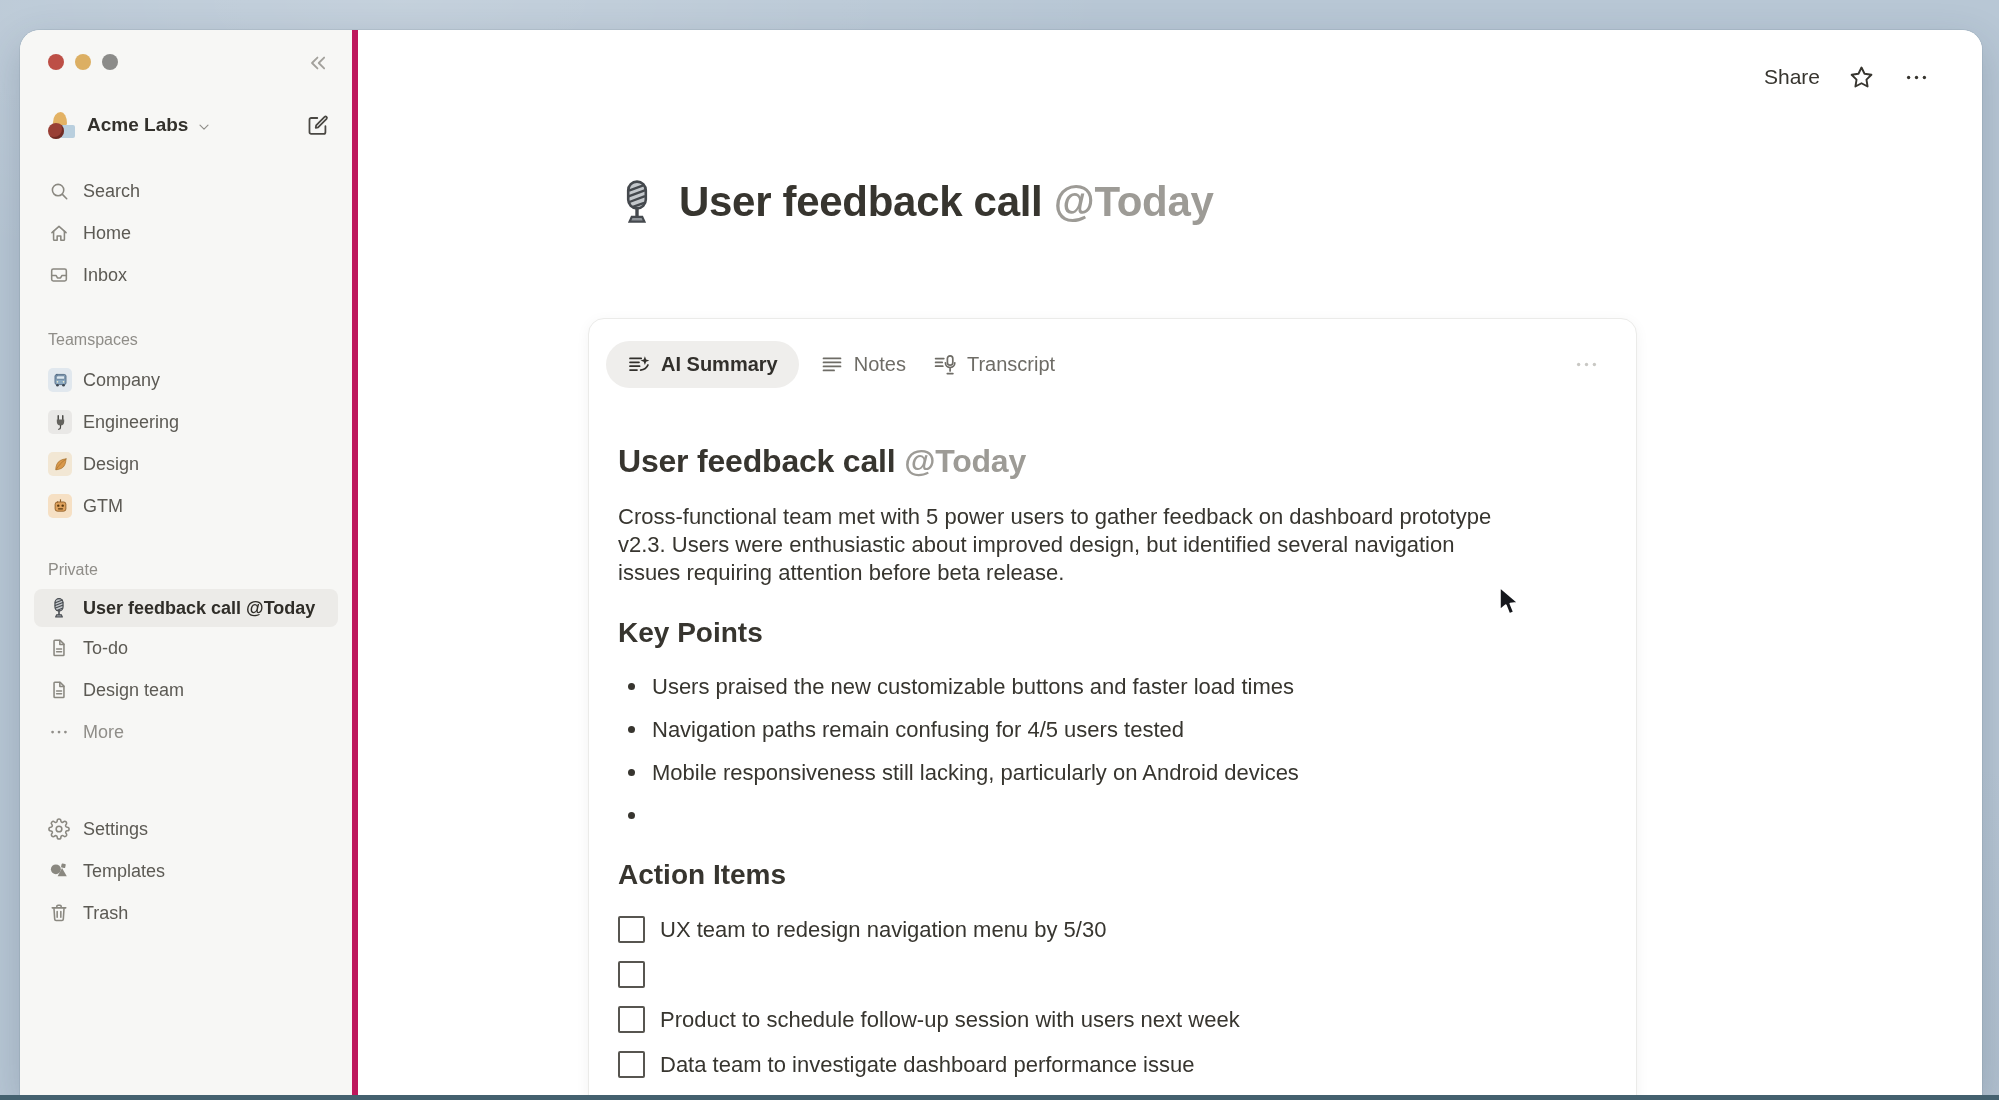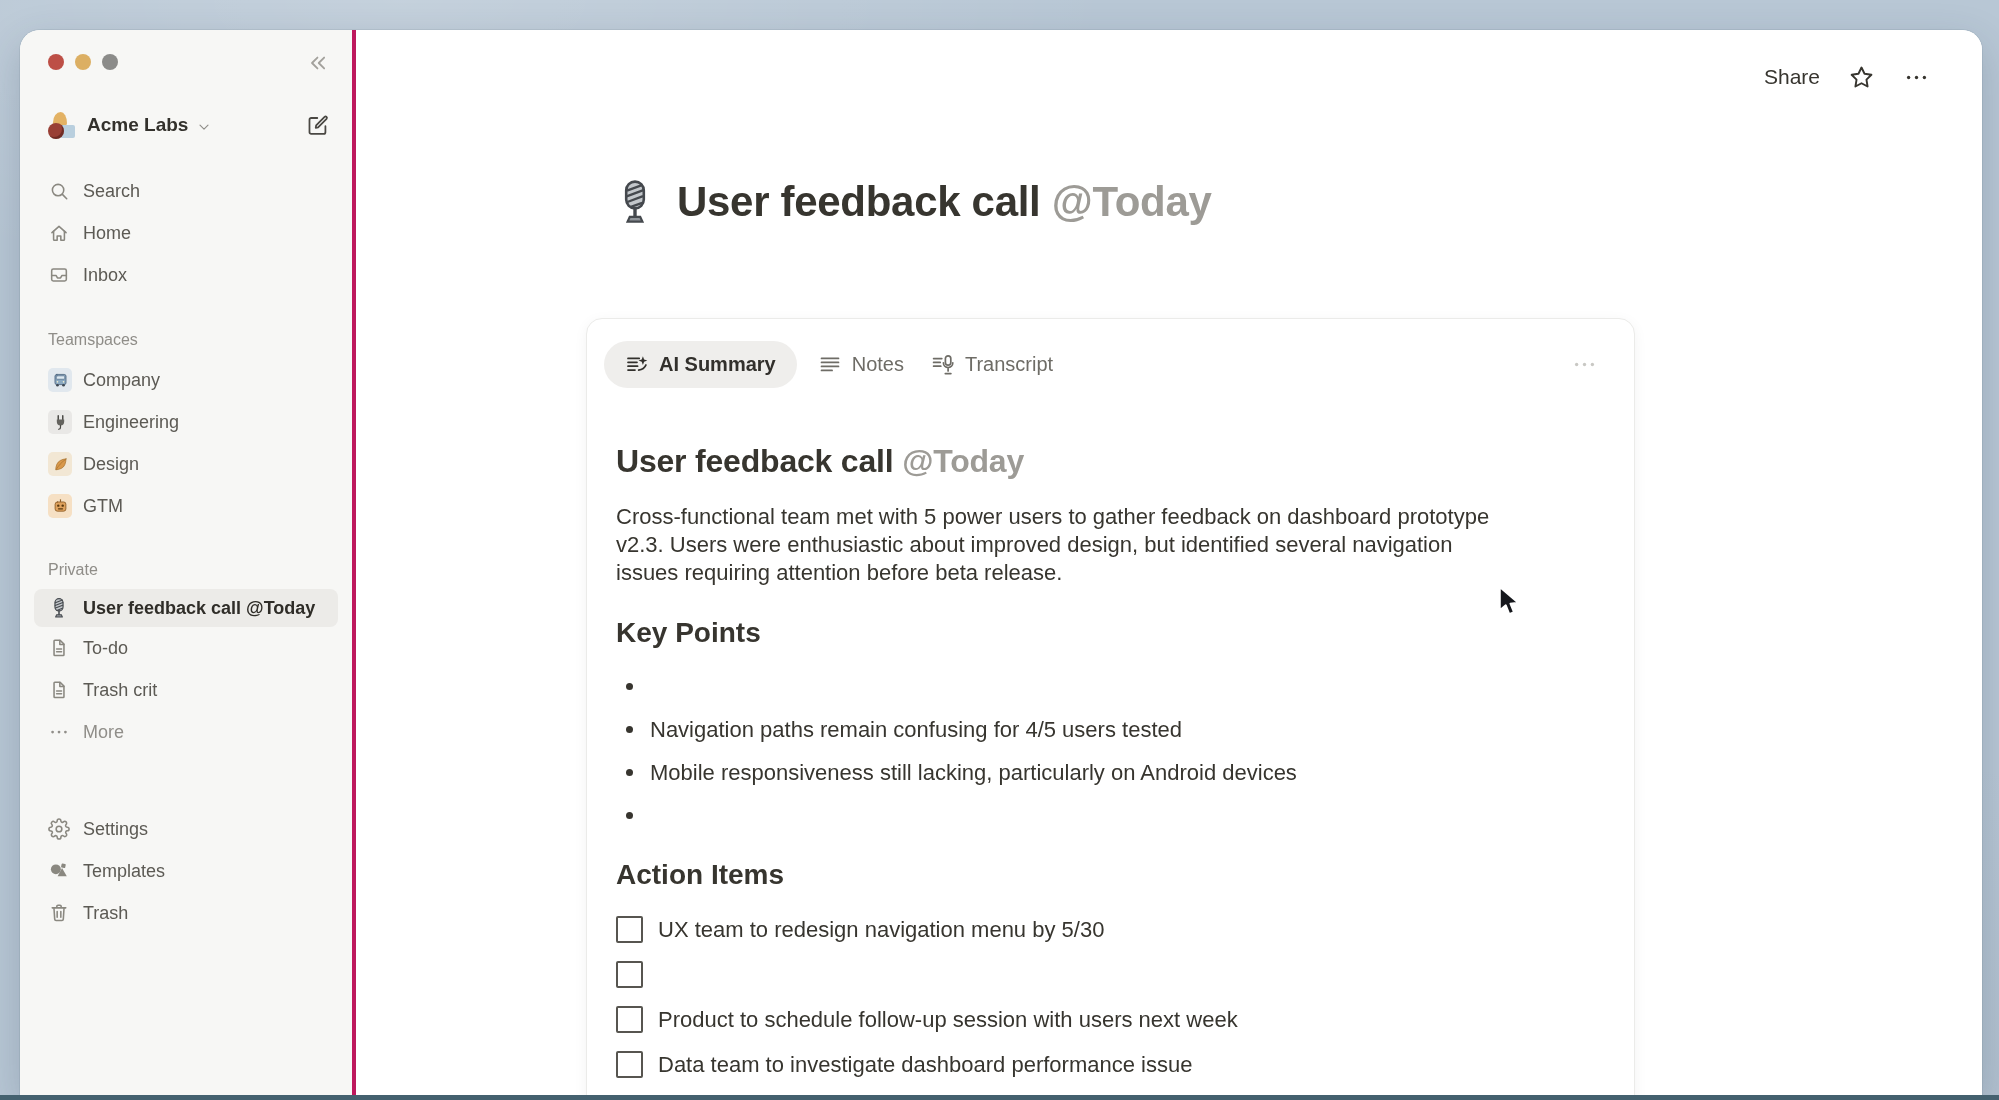--- a/index.html
+++ b/index.html
@@ -12,21 +12,21 @@
   }
   body::before{content:"";position:absolute;inset:0;
     background:radial-gradient(1200px 500px at 20% 0%,rgba(255,255,255,.18),rgba(255,255,255,0) 60%),
                radial-gradient(900px 600px at 90% 100%,rgba(90,110,130,.10),rgba(0,0,0,0) 60%);}
   .window{
     position:absolute;left:20px;top:30px;width:1962px;height:1066px;
     background:#fff;border-radius:20px 20px 0 0;overflow:hidden;display:flex;
     box-shadow:0 0 0 1px rgba(40,60,80,.08), 0 14px 40px rgba(40,60,80,.22);
   }
   
-  .sidebar{width:332px;flex:none;background:#f7f7f5;border-right:4px solid #be185d;position:relative;}
+  .sidebar{width:332px;flex:none;background:#f7f7f5;border-right:6px solid #be185d;position:relative;}
   .traffic{position:absolute;top:24px;left:28px;display:flex;gap:11px;}
   .traffic span{width:16px;height:16px;border-radius:50%;display:block;}
   .collapse-btn{position:absolute;top:20px;right:22px;width:26px;height:26px;color:#a3a19c;}
   .icon{display:inline-flex;align-items:center;justify-content:center;flex:none;}
   .icon svg{width:100%;height:100%;fill:none;stroke:currentColor;stroke-width:1.7;stroke-linecap:round;stroke-linejoin:round;display:block;}
   .ws-row{position:absolute;top:75px;left:14px;right:14px;height:40px;display:flex;align-items:center;padding:0 10px 0 14px;border-radius:8px;}
   .ws-logo{position:relative;width:27px;height:27px;flex:none;margin-right:12px;}
   .ws-flame{position:absolute;left:5px;top:0;width:14px;height:15px;background:#e3b264;border-radius:55% 45% 45% 55%/70% 75% 25% 30%;}
   .ws-square{position:absolute;right:0;bottom:1px;width:15px;height:13px;background:#b9cfde;border-radius:2px;}
   .ws-circle{position:absolute;left:0;bottom:0;width:16px;height:16px;border-radius:50%;background:#993f35;box-shadow:inset -2px -2px 0 rgba(60,20,15,.45);}
@@ -212,21 +212,21 @@
           </span>
         <span>To-do</span>
       </div>
       <div class="side-row">
         <span class="icon">
             <svg viewBox="0 0 24 24">
               <path d="M6.6 4.4a.8.8 0 0 1 .8-.8h5.8l4.2 4.2v11.6a.8.8 0 0 1-.8.8H7.4a.8.8 0 0 1-.8-.8z"></path>
               <path d="M12.9 3.8v4.3h4.4M9.4 13h5.4M9.4 16.1h5.4"></path>
             </svg>
           </span>
-        <span>Trash crit</span>
+        <span>Design team</span>
       </div>
       <div class="side-row muted">
         <span class="icon">
             <svg viewBox="0 0 24 24">
               <circle cx="5" cy="12" r="1.5" fill="currentColor" stroke="none"></circle>
               <circle cx="12" cy="12" r="1.5" fill="currentColor" stroke="none"></circle>
               <circle cx="19" cy="12" r="1.5" fill="currentColor" stroke="none"></circle>
             </svg>
           </span>
         <span>More</span>
@@ -333,20 +333,21 @@
         </span>
 
       <div class="content">
         <h2><span>User feedback call</span> <span class="mention">@Today</span></h2>
         <p>Cross-functional team met with 5 power users to gather feedback on dashboard prototype v2.3. Users were enthusiastic about improved design, but identified several navigation issues requiring attention before beta release.</p>
 
         <h3>Key Points</h3>
         <ul class="bullet-list">
           <li>
               <span class="bullet-dot"></span>
+              <span>Users praised the new customizable buttons and faster load times</span>
             </li>
           <li>
               <span class="bullet-dot"></span>
               <span>Navigation paths remain confusing for 4/5 users tested</span>
             </li>
           <li>
               <span class="bullet-dot"></span>
               <span>Mobile responsiveness still lacking, particularly on Android devices</span>
             </li>
           <li>

